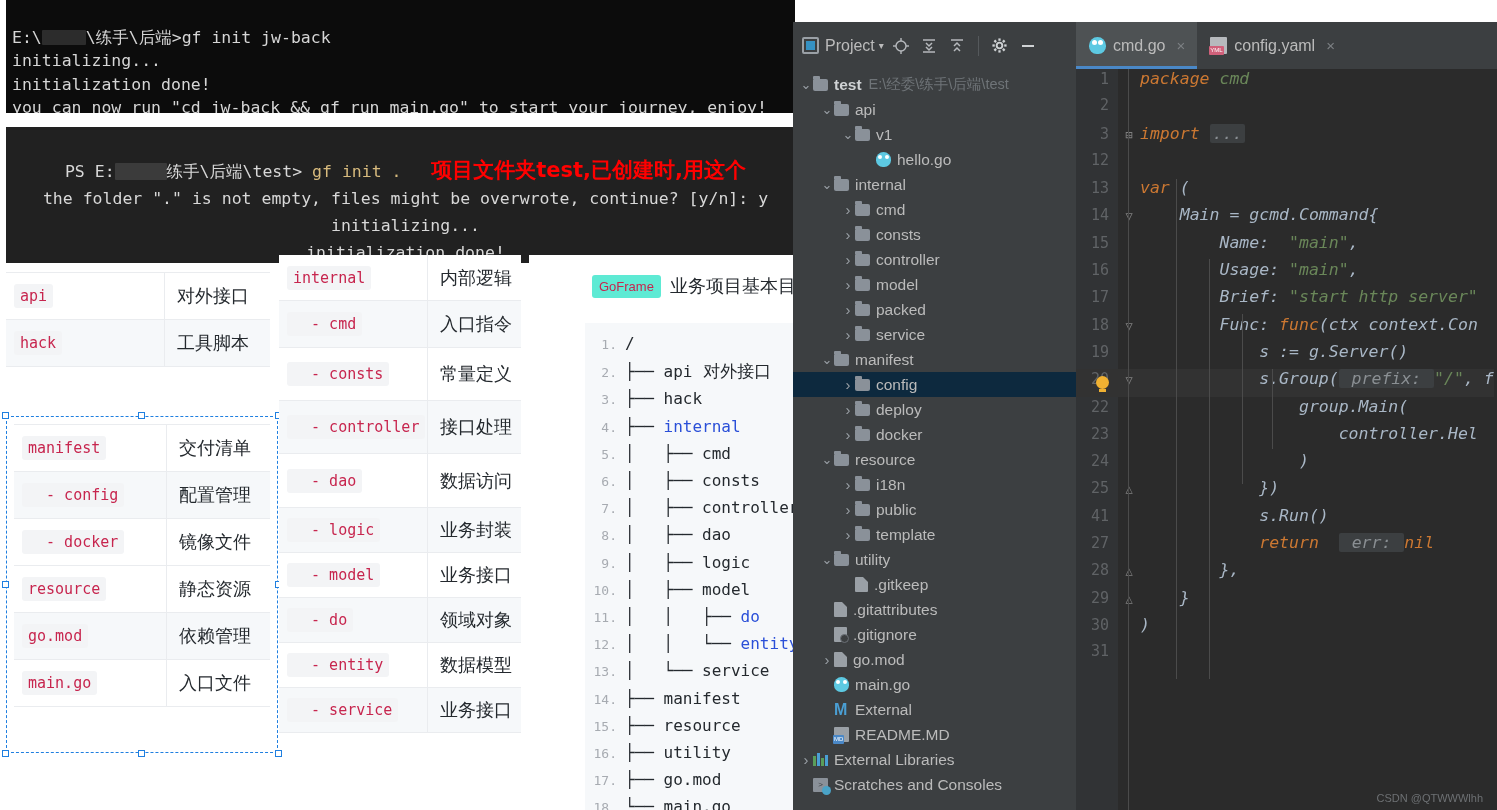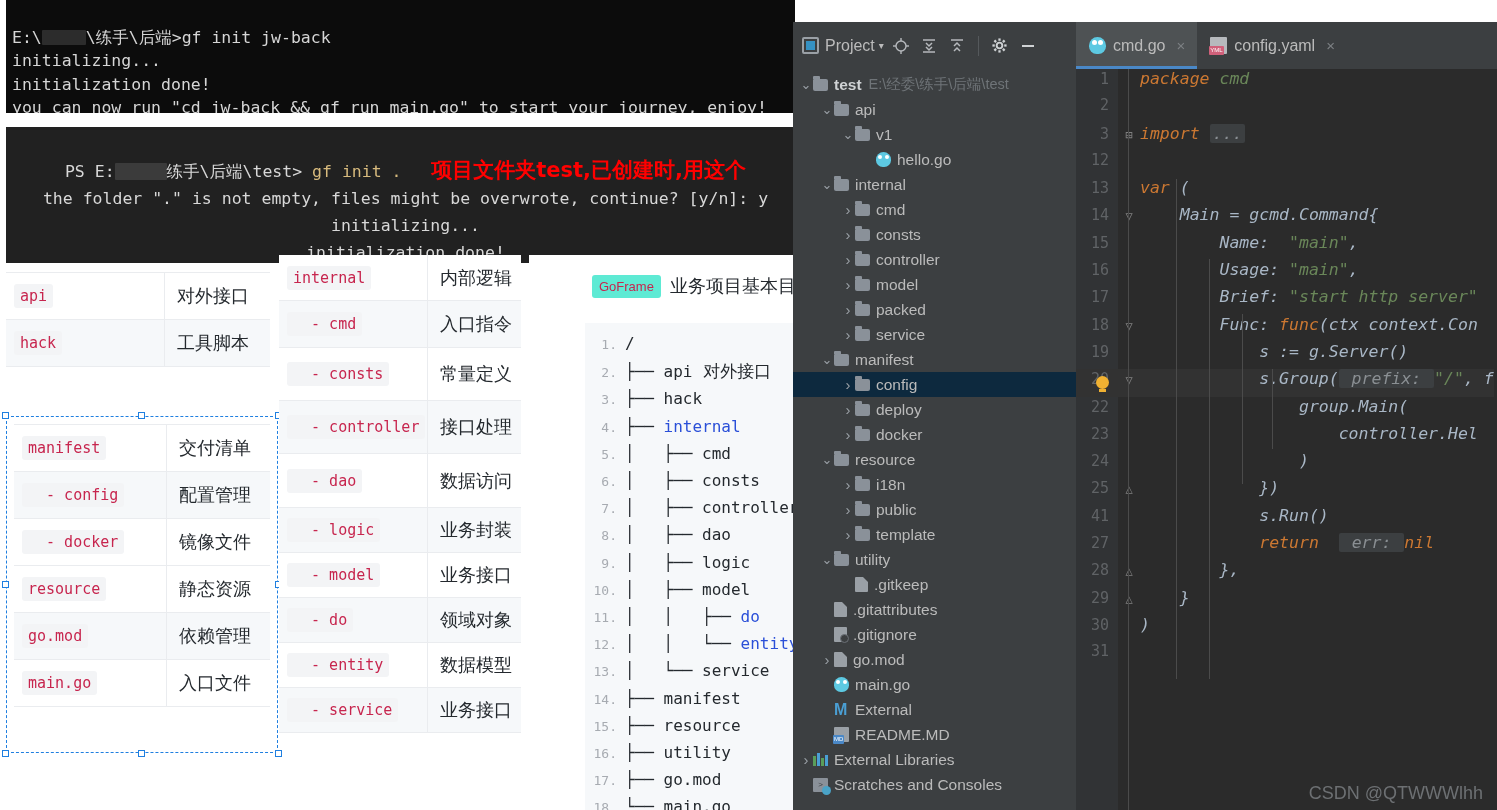--- a/index.html
+++ b/index.html
@@ -287,21 +287,21 @@
     position:absolute; left:20px; width:13px; height:13px; border-radius:50%;
     background:#f0b132;
   }
   .bulb::after {
     content:""; position:absolute; left:3px; bottom:-3px; width:7px; height:3px; background:#f0b132;
   }
   .indent-guide { position:absolute; width:1px; background:#4b4b4b; }
 
   #watermark {
     position:absolute; right:14px; bottom:6px;
-    color:#6d7073; font-size:18px;
+    color:#6d7073; font-size:11px;
     font-family:"Liberation Sans", sans-serif;
   }
 
   
   #ide-rightscroll { position:absolute; right:0; top:47px; width:3px; bottom:0; background:#2b2b2b; }
 </style>
 </head>
 <body>
 
 <div id="root">

